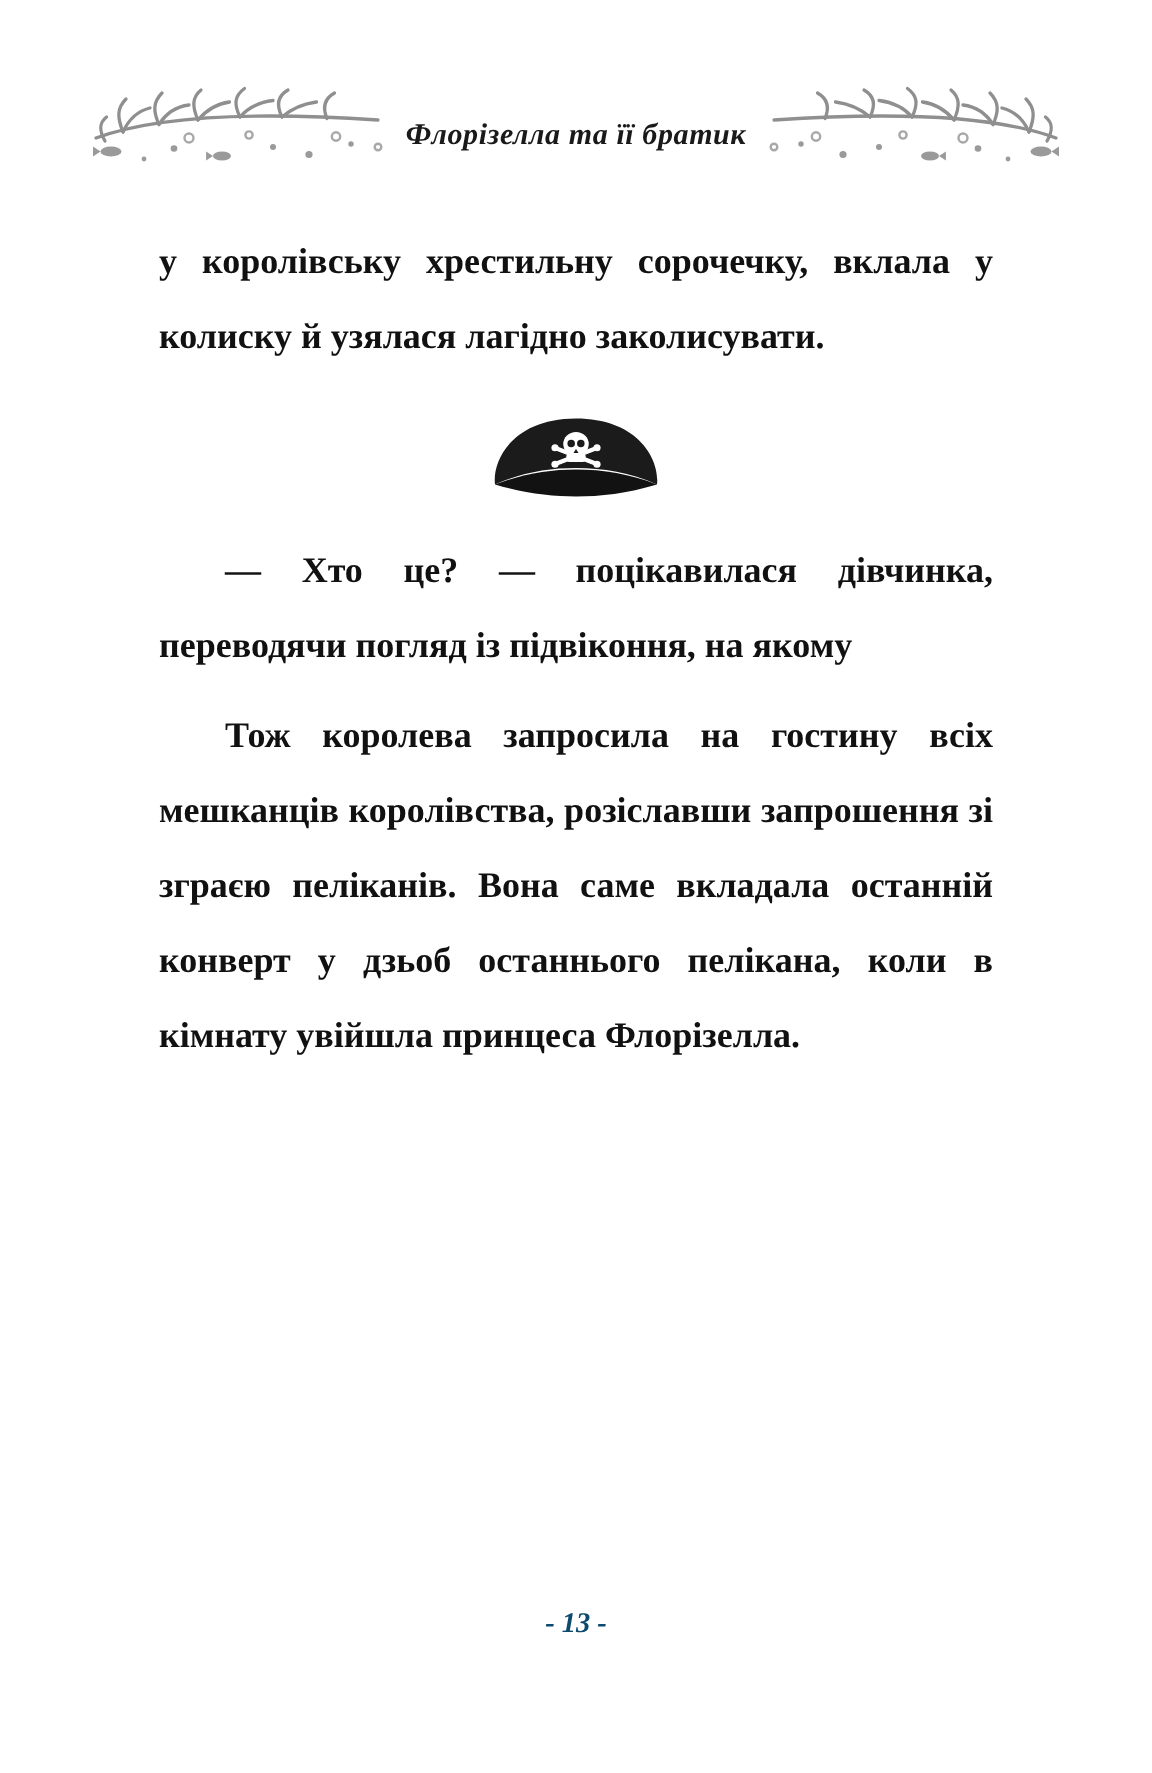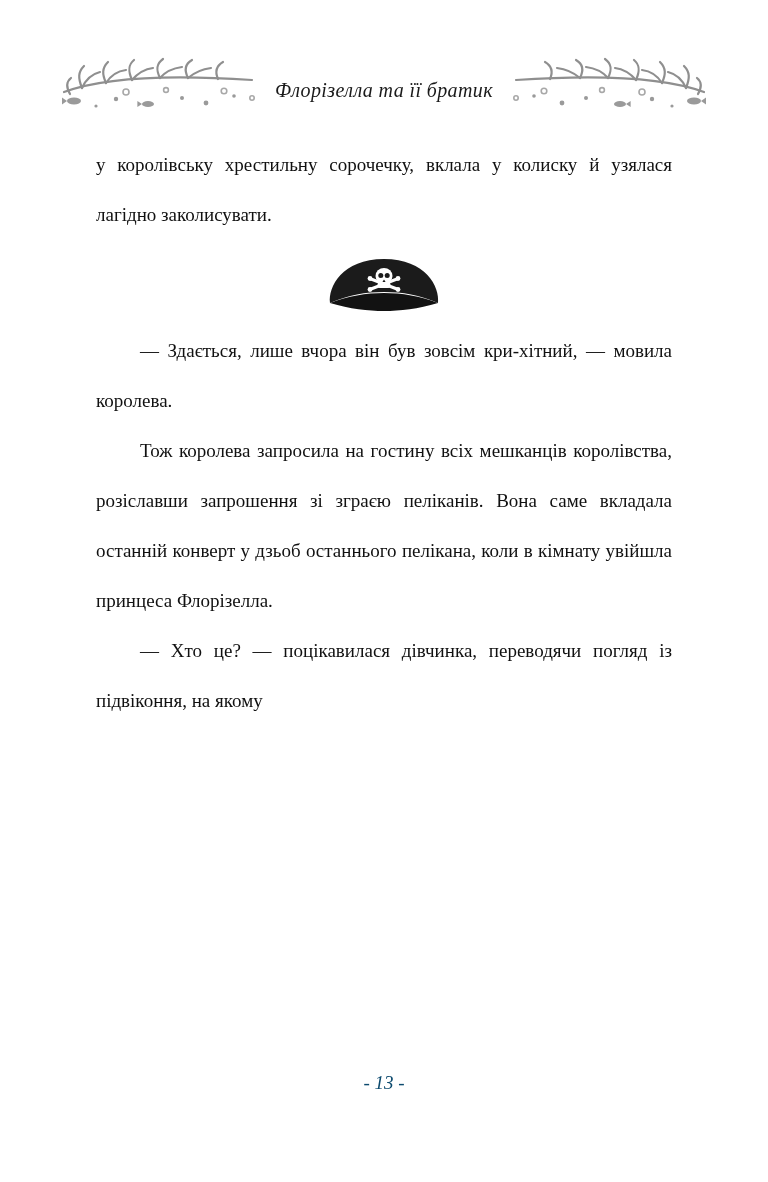--- a/index.html
+++ b/index.html
@@ -14,20 +14,21 @@
     color: #111111;
     position: relative;
     overflow: hidden;
   }
 
   .page {
     position: relative;
     width: 768px;
     height: 1182px;
     box-sizing: border-box;
+    font-weight: bold;
   }
 
   
   .header {
     position: absolute;
     top: 58px;
     left: 0;
     width: 768px;
     height: 64px;
     display: flex;
@@ -59,22 +60,22 @@
 
   
   .content {
     position: absolute;
     top: 140px;
     left: 96px;
     width: 576px;
   }
 
   p.para {
-    margin: 0;
-    font-size: 19px;
+    margin: 10px;
+    font-size: 24px;
     line-height: 50px;
     text-align: justify;
     text-justify: inter-word;
     color: #111111;
     hyphens: manual;
   }
   p.para.indent { text-indent: 44px; }
   p.para.cont   { text-indent: 0; }
 
   
@@ -211,20 +212,19 @@
           <g fill="#ffffff" transform="translate(60,27)">
             <circle cx="-14" cy="-1.5" r="2.4"></circle>
             <circle cx="-14" cy="9.5" r="2.4"></circle>
             <circle cx="14" cy="-1.5" r="2.4"></circle>
             <circle cx="14" cy="9.5" r="2.4"></circle>
           </g>
         </svg>
       </div>
     </div>
 
-    <p class="para indent">— Здається, лише вчора він був зовсім кри-хітний, — мовила королева.</p>
+    <p class="para indent">— Хто це? — поцікавилася дівчинка, переводячи погляд із підвіконня, на якому</p>
     <p class="para indent">Тож королева запросила на гостину всіх мешканців королівства, розіславши запрошення зі зграєю пеліканів. Вона саме вкладала останній конверт у дзьоб останнього пелікана, коли в кімнату увійшла принцеса Флорізелла.</p>
-    <p class="para indent">— Хто це? — поцікавилася дівчинка, переводячи погляд із підвіконня, на якому</p>
   </div>
 
   <div class="folio">- 13 -</div>
 
 </div>
 
 </body></html>

